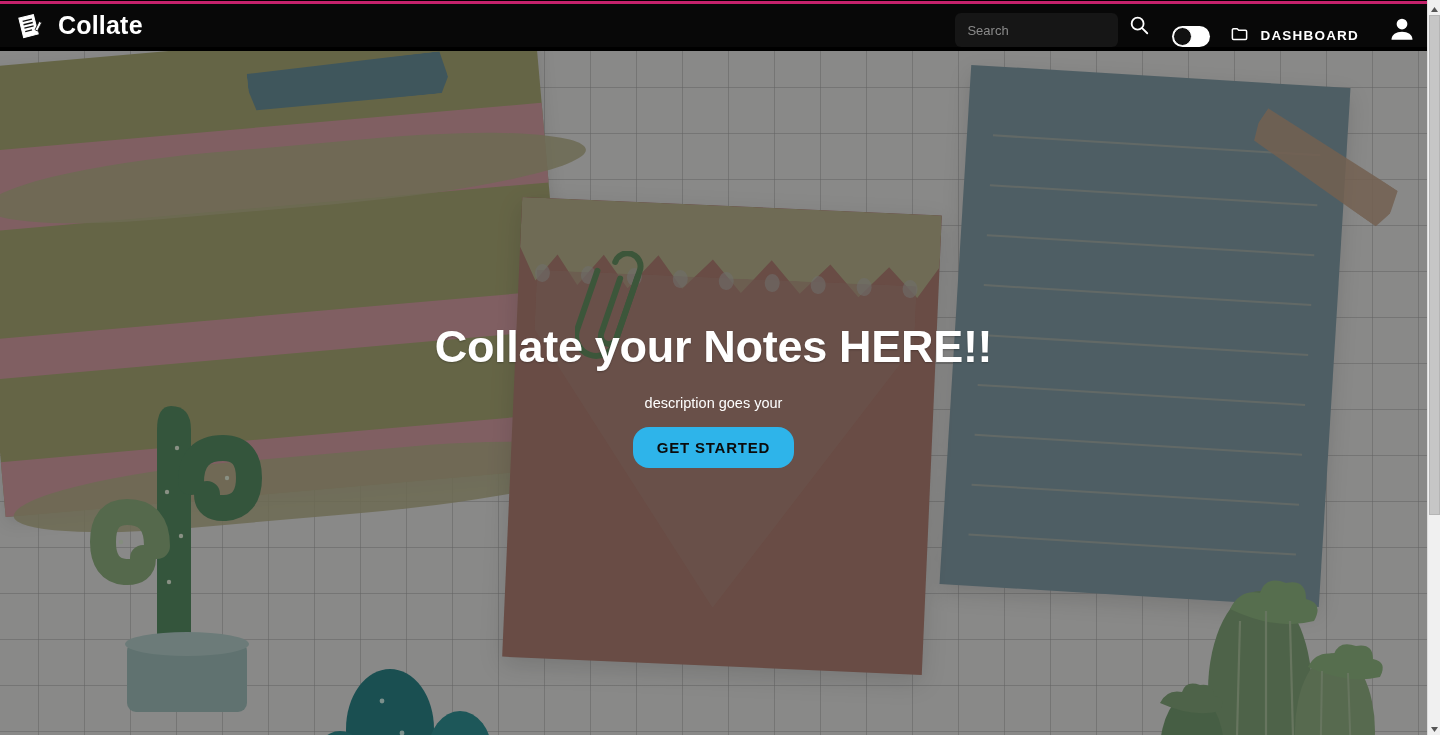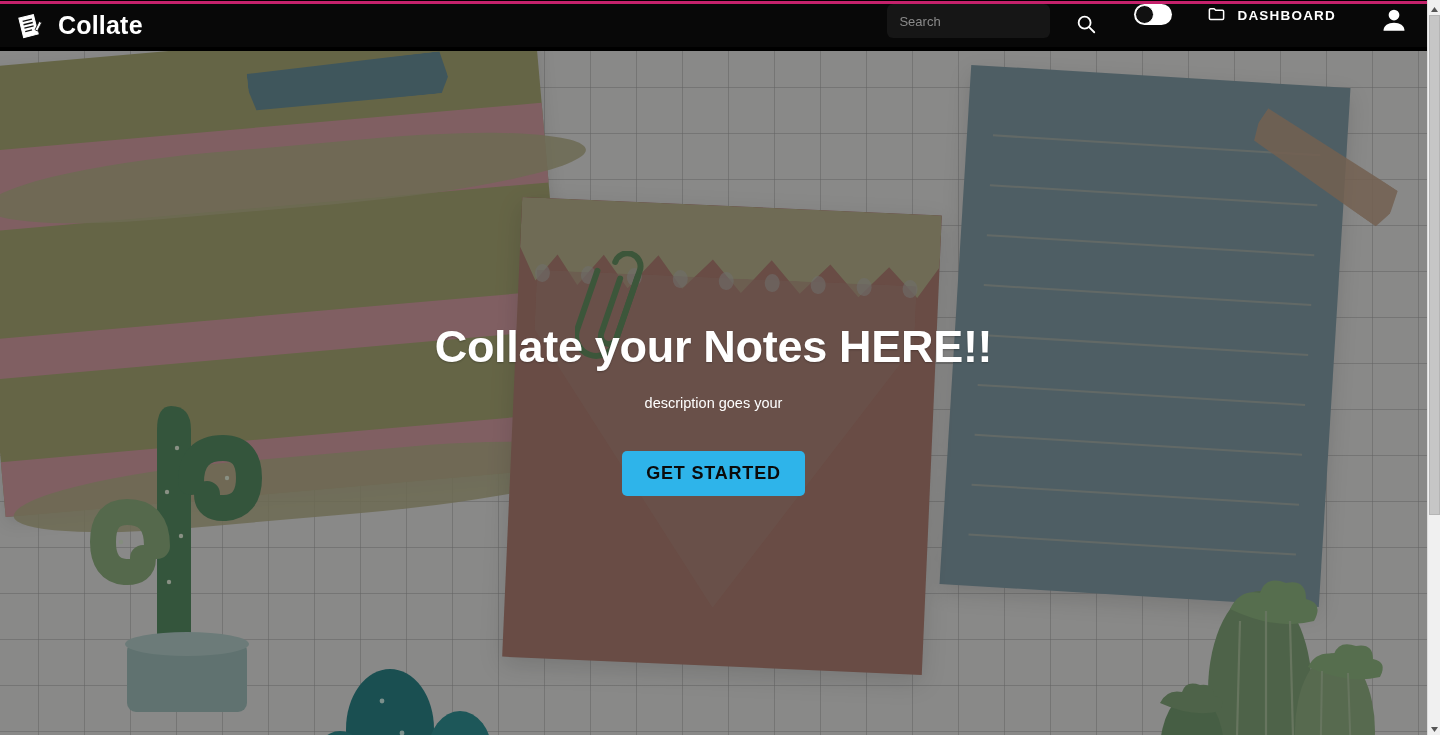--- a/index.html
+++ b/index.html
@@ -56,24 +56,24 @@
     color: #ffffff;
     font-size: 25px;
     font-weight: bold;
     letter-spacing: 0.2px;
     line-height: 1;
   }
 
   .nav-right {
     margin-left: auto;
     display: flex;
-    align-items: flex-start;
+    align-items: flex-end;
     height: 100%;
-    padding-right: 16px;
-    gap: 15px;
+    padding-right: 8px;
+    gap: 0;
   }
 
   .search-box {
     width: 163px;
     height: 34px;
     background: #161616;
     border: none;
     border-radius: 6px;
     color: #cfcfcf;
     font-size: 13px;
@@ -298,27 +298,27 @@
     max-width: 640px;
     text-shadow: 0 1px 2px rgba(0,0,0,0.25);
   }
   .hero-sub {
     margin-top: 24px;
     color: #ffffff;
     font-size: 14.5px;
     font-weight: normal;
   }
   .cta-button {
-    margin-top: 40px;
+    margin-top: 16px;
     background: #2eb4ea;
     color: #0b0b0b;
     border: none;
-    border-radius: 5px;
+    border-radius: 16px;
     padding: 12px 24px;
-    font-size: 18px;
+    font-size: 15px;
     font-weight: bold;
     letter-spacing: 0.8px;
     font-family: "Liberation Sans", sans-serif;
     cursor: pointer;
   }
 
   
   .scrollbar {
     position: absolute;
     top: 0; right: 0;

